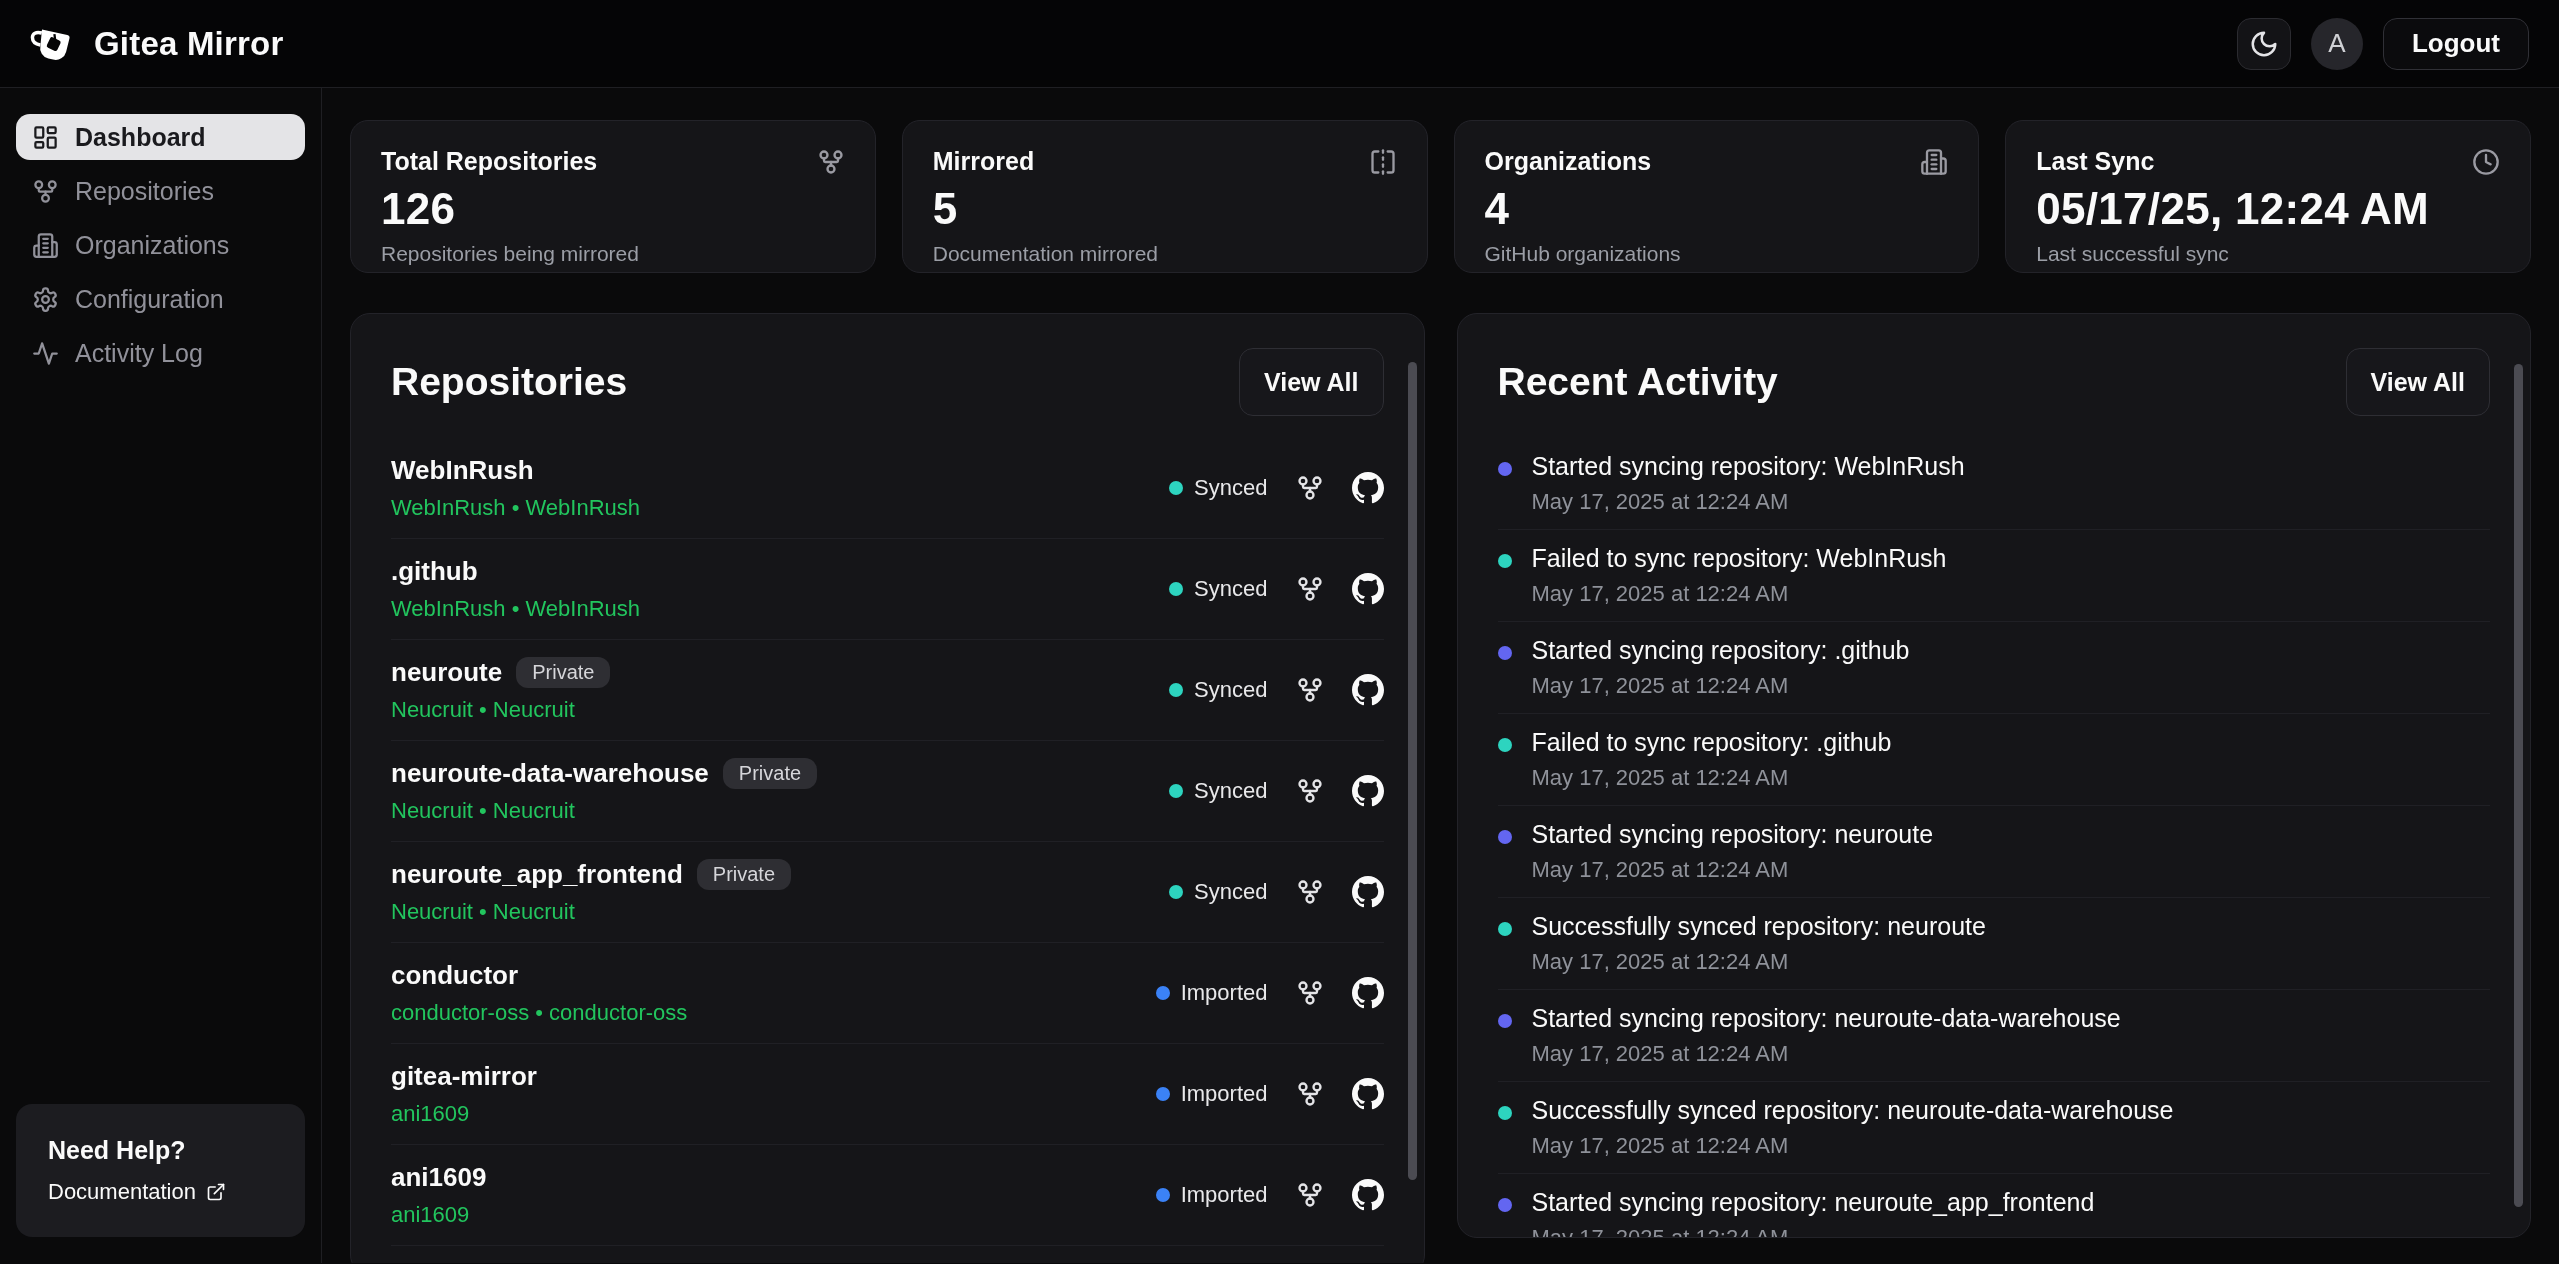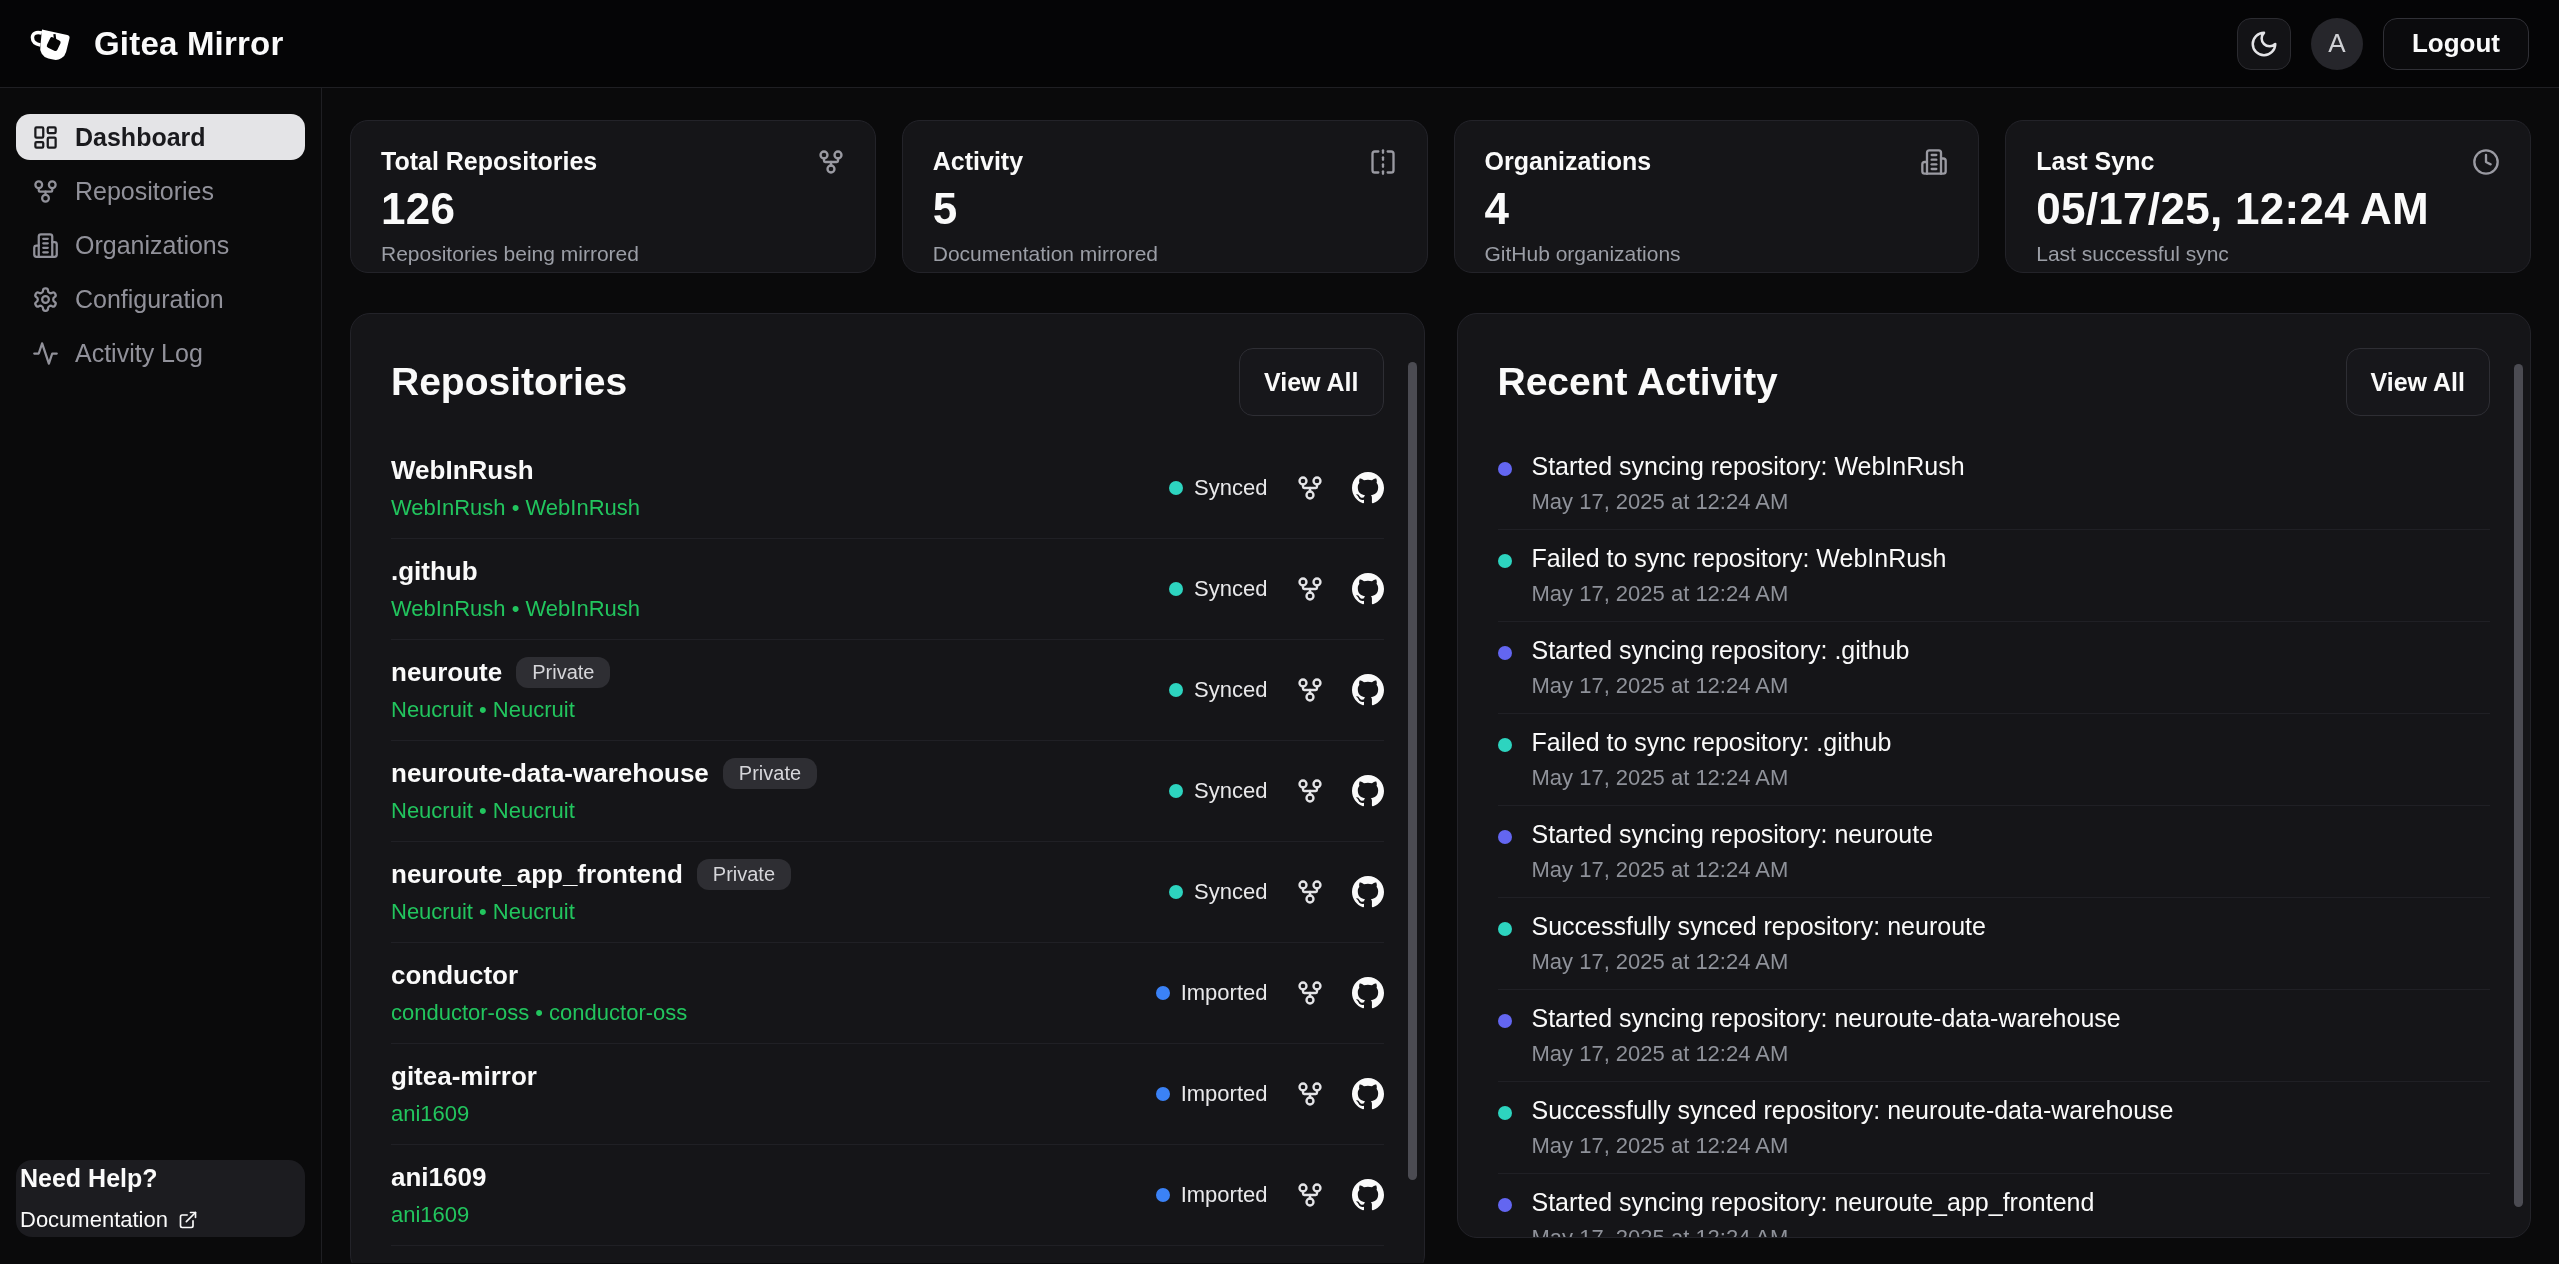--- a/index.html
+++ b/index.html
@@ -43,21 +43,21 @@
     padding:26px 16px; flex-shrink:0;
   }
   .nav-item {
     height:46px; border-radius:14px; display:flex; align-items:center; gap:16px;
     padding:0 16px; margin-bottom:8px; color:#91919a; font-size:25px; font-weight:500;
     cursor:pointer;
   }
   .nav-item.active { background:#e4e4e7; color:#1a1a1e; font-weight:600; }
   .help-card {
     position:absolute; left:16px; right:16px; bottom:26px;
-    background:#1c1c20; border-radius:16px; padding:4px;margin-top:20px;
+    background:#1c1c20; border-radius:16px; padding:32px;margin-top:20px;
   }
   .help-title { font-size:25px; font-weight:bold; }
   .help-body { margin-top:10px; font-size:21px; line-height:1.32; color:#9b9ea6; }
   .help-link { margin-top:14px; font-size:22px; color:#fafafa; display:flex; align-items:center; gap:10px; cursor:pointer; }
 
   .main { flex:1; padding:32px 28px 0 28px; overflow:hidden; }
 
   
   .stats { display:grid; grid-template-columns:repeat(4,1fr); gap:26px; }
   .stat-card {
@@ -233,21 +233,21 @@
                 <path d="M12 12v3"></path>
               </svg>
           </span>
         </div>
         <div class="stat-value">126</div>
         <div class="stat-sub">Repositories being mirrored</div>
       </div>
 
       <div class="stat-card">
         <div class="stat-top">
-          <span class="stat-title">Activity</span>
+          <span class="stat-title">Mirrored</span>
           <span class="stat-icon">
             <svg width="28" height="28" viewBox="0 0 24 24" fill="none" stroke="currentColor" stroke-width="2" stroke-linecap="round" stroke-linejoin="round">
                 <path d="M8 3H5a2 2 0 0 0-2 2v14c0 1.1.9 2 2 2h3"></path>
                 <path d="M16 3h3a2 2 0 0 1 2 2v14a2 2 0 0 1-2 2h-3"></path>
                 <path d="M12 20v2"></path>
                 <path d="M12 14v2"></path>
                 <path d="M12 8v2"></path>
                 <path d="M12 2v2"></path>
               </svg>
           </span>

